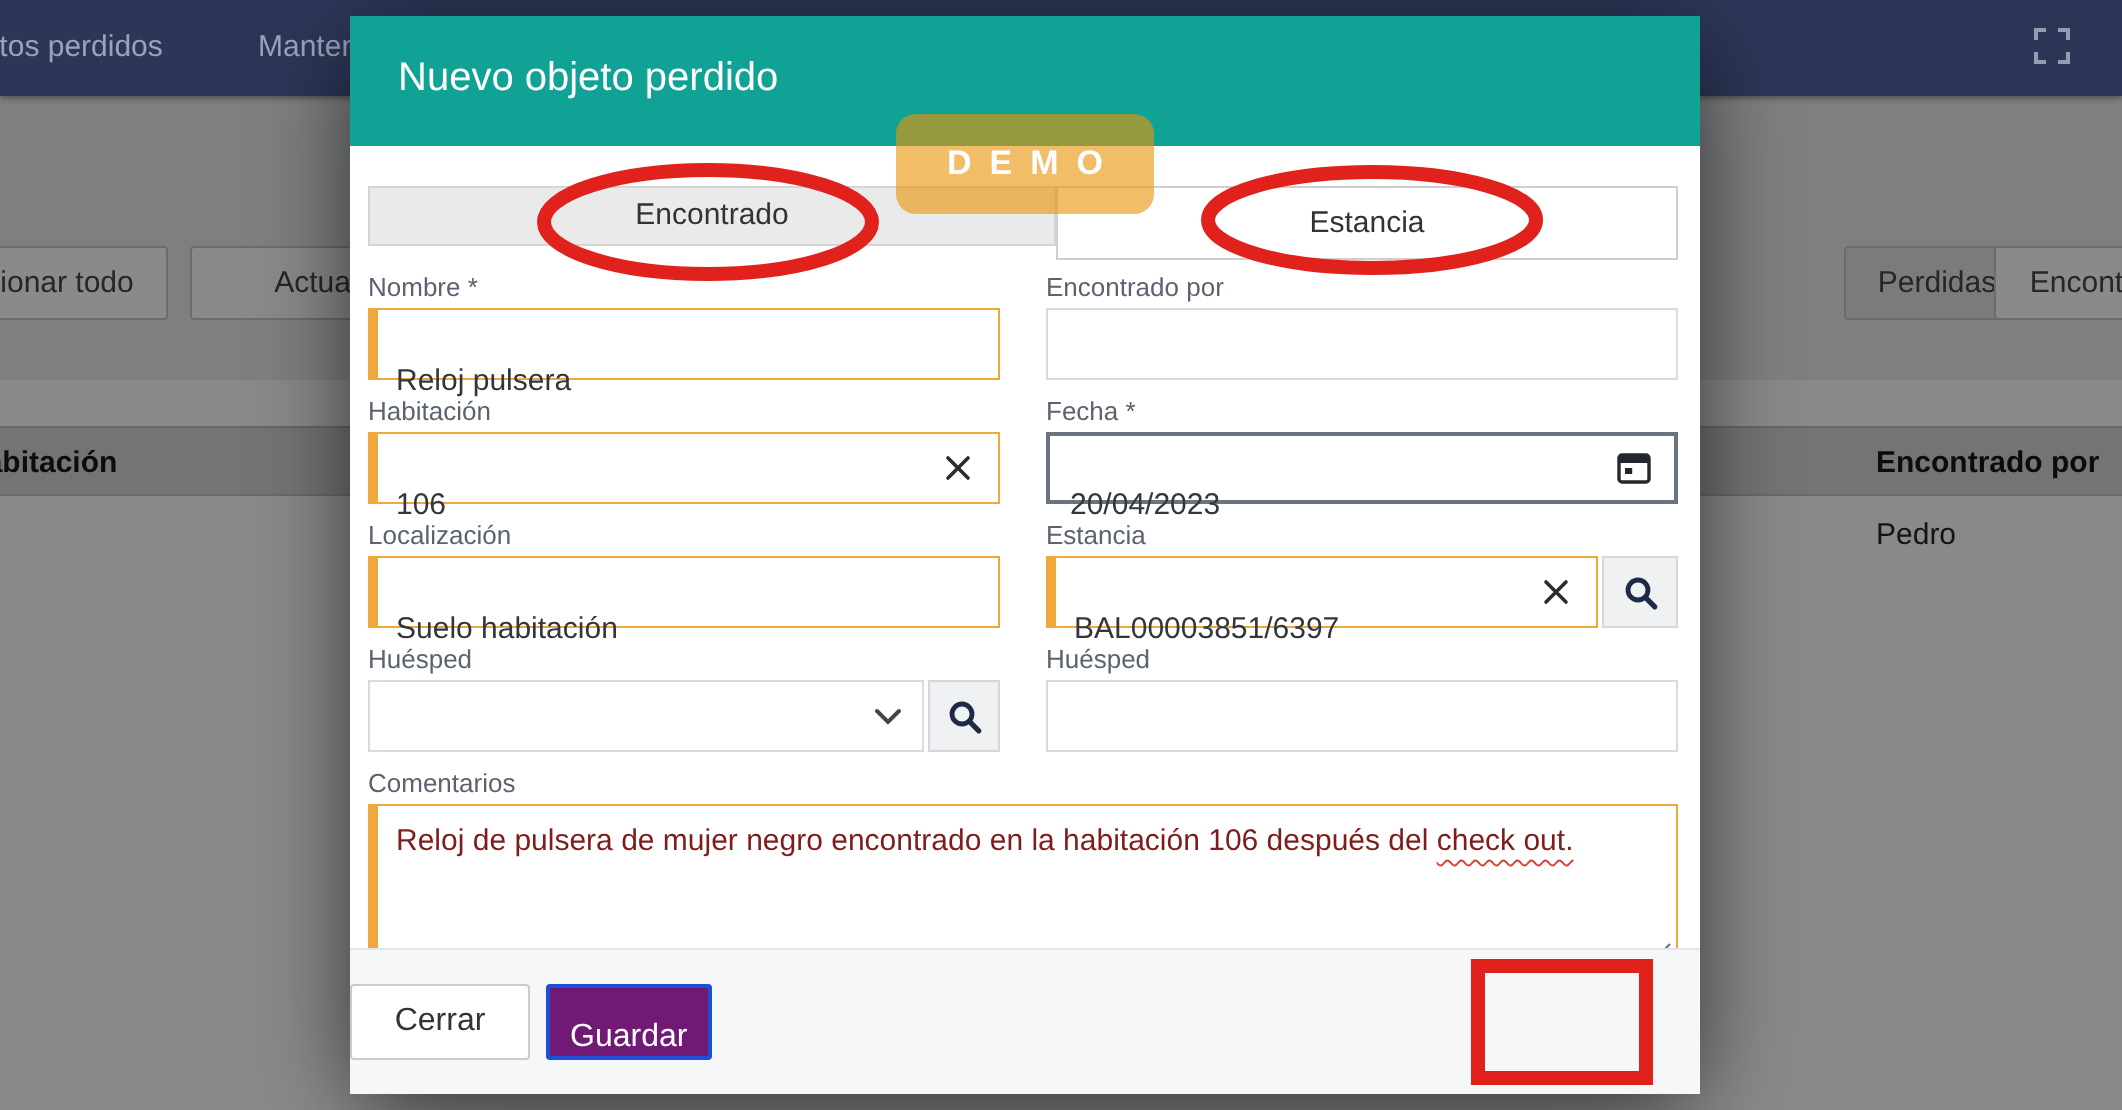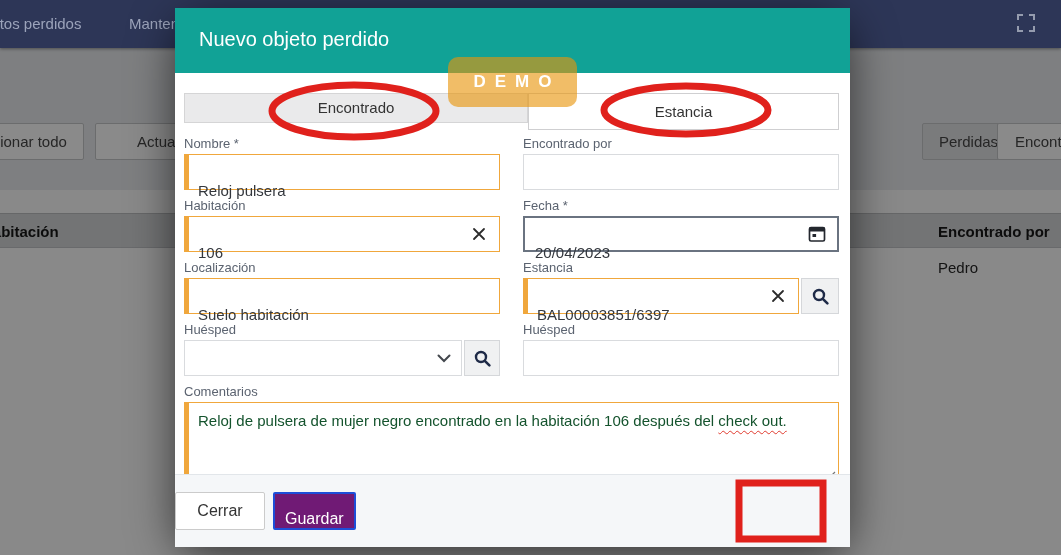--- a/index.html
+++ b/index.html
@@ -60,21 +60,21 @@
   .ctrl.dateb { border:2px solid #6a7380; }
   .grow { flex:1; white-space:nowrap; overflow:hidden;margin-top:36px; }
   .clear-x { width:20px; height:20px; margin-left:6px; cursor:pointer; flex:none; }
   .withbtn { display:flex; gap:2px; }
   .withbtn .ctrl { flex:1; min-width:0; }
   .sq-btn { width:38px; height:36px; flex:none; background:#f0f1f2; border:1px solid #d5d7da;
             display:flex; align-items:center; justify-content:center; cursor:pointer; }
   .sq-btn.wide { width:36px; }
   .cal-btn, .chev { flex:none; cursor:pointer; }
   .textarea { position:relative; height:82px; border:1px solid #f0a73c; border-left:5px solid #f0a73c;
-              padding:6px 14px 6px 9px; font-size:15px; line-height:24px; color:#14532d; cursor:text; }
+              padding:6px 14px 6px 9px; font-size:15px; line-height:24px; color:#7f1d1d; cursor:text; }
   .wavy { text-decoration:underline; text-decoration-style:wavy; text-decoration-color:#e03b2f;
           text-decoration-thickness:1px; text-underline-offset:4px; }
   .resize-h { position:absolute; right:2px; bottom:2px; }
 
   .modal-footer { position:absolute; left:0; right:0; bottom:0; height:73px; background:#f5f7f9;
                   border-top:1px solid #e2e6ea; display:flex; align-items:center;
                   justify-content:flex-start; gap:8px; padding-right:38px; }
   .btn { height:38px; font-size:16px; font-family:"Liberation Sans",sans-serif; cursor:pointer; }
   .btn-close { background:#fff; border:1px solid #cbcbcb; color:#333; width:90px; border-radius:2px; }
   .btn-save { background:#701a75; border:2px solid #1d4ed8; color:#fff; padding:16px 10px; border-radius:2px; }

